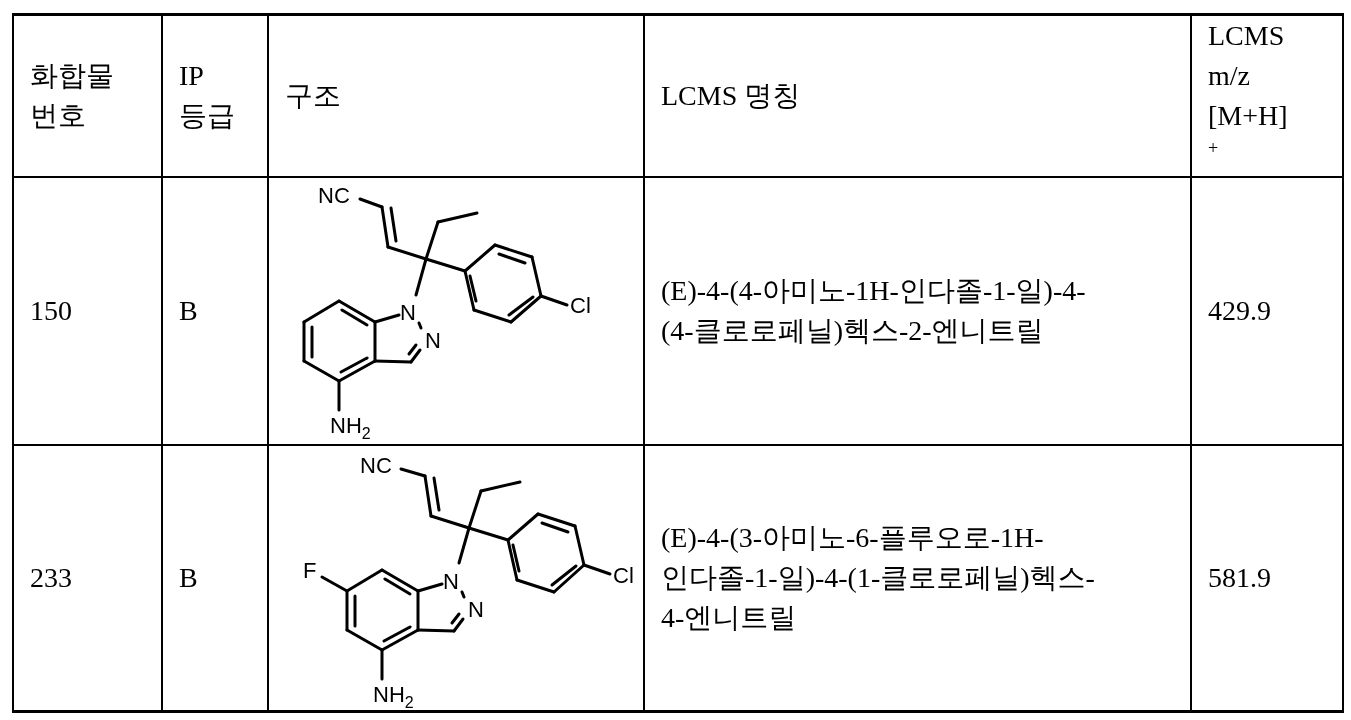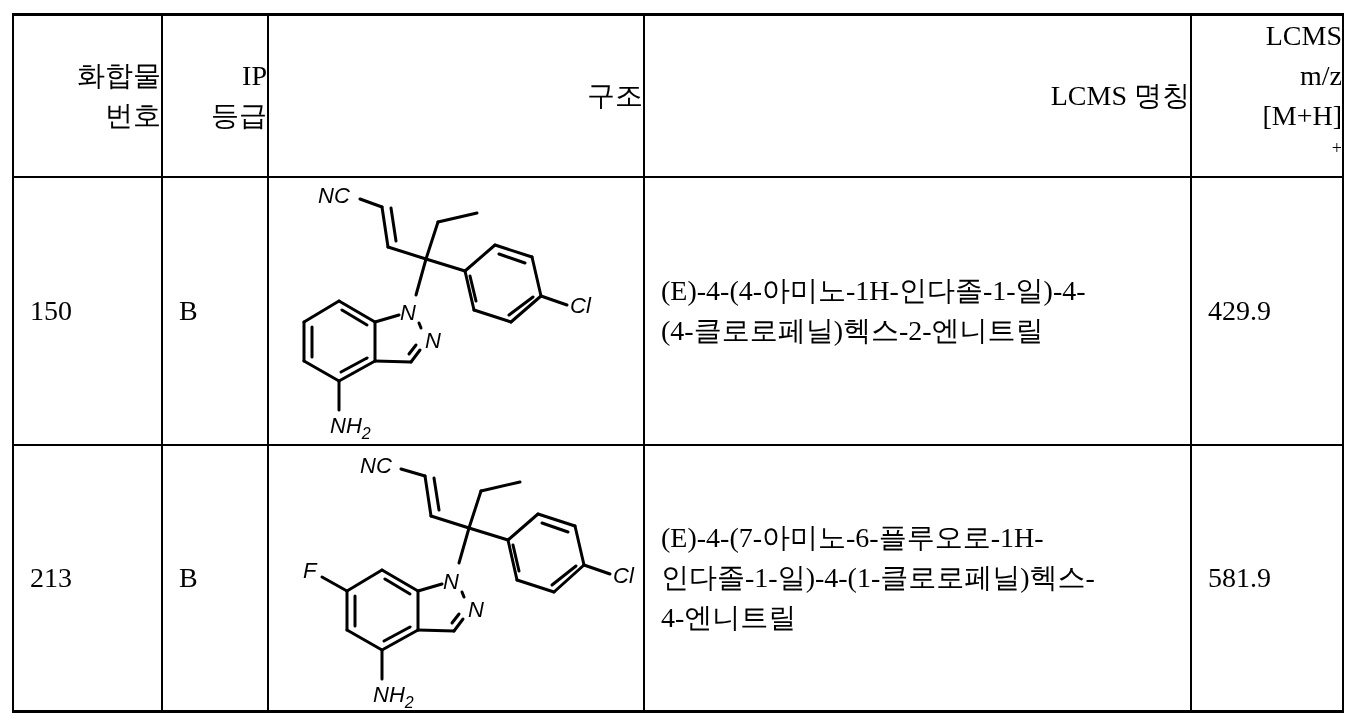--- a/index.html
+++ b/index.html
@@ -8,29 +8,29 @@
   table.compound-table {
     position: absolute; left: 12px; top: 13px;
     border-collapse: collapse; table-layout: fixed;
     width: 1330px;
   }
   table.compound-table td, table.compound-table th {
     border: 2px solid #000; vertical-align: middle; text-align: left;
     font-weight: normal; font-size: 28px; line-height: 40px;
     padding: 0 0 0 16px;
   }
-  table.compound-table th { border-top-width: 3px; text-align: right; }
+  table.compound-table th { border-top-width: 3px; }
   table.compound-table tr:last-child td { border-bottom-width: 3px; }
   col.c1 { width: 149px; } col.c2 { width: 106px; } col.c3 { width: 376px; }
   col.c4 { width: 547px; } col.c5 { width: 152px; }
   tr.header-row { height: 151px; }
   tr.body-row-1 { height: 268px; }
   tr.body-row-2 { height: 266px; }
   .hdr-lines span { display: block; }
-  td.structure-cell { padding: 0; font-style: italic; }
+  td.structure-cell { padding: 0; }
   .structure svg { display: block; }
   .iupac { padding-right: 8px; }
   sup { font-size: 18px; vertical-align: top; line-height: 24px; }
 </style>
 </head>
 <body>
 
 <table class="compound-table">
   <colgroup>
       <col class="c1">
@@ -122,21 +122,21 @@
     <td class="iupac">
       <div class="hdr-lines">
         <span>(E)-4-(4-아미노-1H-인다졸-1-일)-4-</span>
         <span>(4-클로로페닐)헥스-2-엔니트릴</span>
       </div>
     </td>
     <td>429.9</td>
   </tr>
 
   <tr class="body-row-2">
-    <td>213</td>
+    <td>233</td>
     <td>B</td>
     <td class="structure-cell">
       <div class="structure">
         <svg width="374" height="264" viewBox="0 0 374 264" xmlns="http://www.w3.org/2000/svg" font-family="Liberation Sans, DejaVu Sans, sans-serif" font-size="22" fill="#000">
           <g stroke="#000" stroke-width="3" fill="none" stroke-linecap="round">
             <line x1="116" y1="23" x2="140" y2="30"></line>
             <line x1="140" y1="30" x2="146" y2="70"></line>
             <line x1="149" y1="32" x2="154" y2="64"></line>
             <line x1="146" y1="70" x2="184" y2="82"></line>
             <line x1="184" y1="82" x2="196" y2="45"></line>
@@ -174,21 +174,21 @@
           <text x="328" y="137">Cl</text>
           <text x="18" y="132">F</text>
           <text x="158" y="143">N</text>
           <text x="183" y="171">N</text>
           <text x="88" y="256"><tspan>NH</tspan><tspan font-size="16" dy="6">2</tspan></text>
         </svg>
       </div>
     </td>
     <td class="iupac">
       <div class="hdr-lines">
-        <span>(E)-4-(7-아미노-6-플루오로-1H-</span>
+        <span>(E)-4-(3-아미노-6-플루오로-1H-</span>
         <span>인다졸-1-일)-4-(1-클로로페닐)헥스-</span>
         <span>4-엔니트릴</span>
       </div>
     </td>
     <td>581.9</td>
   </tr>
 </tbody>
   </table>
 
 </body></html>

